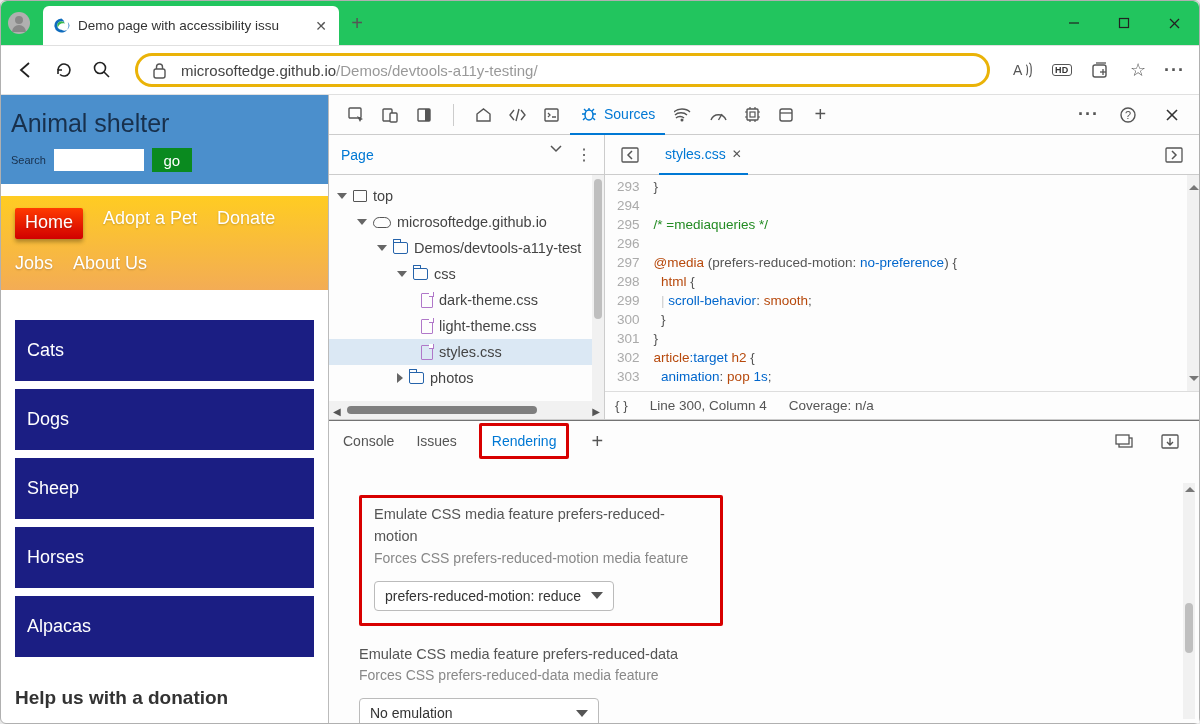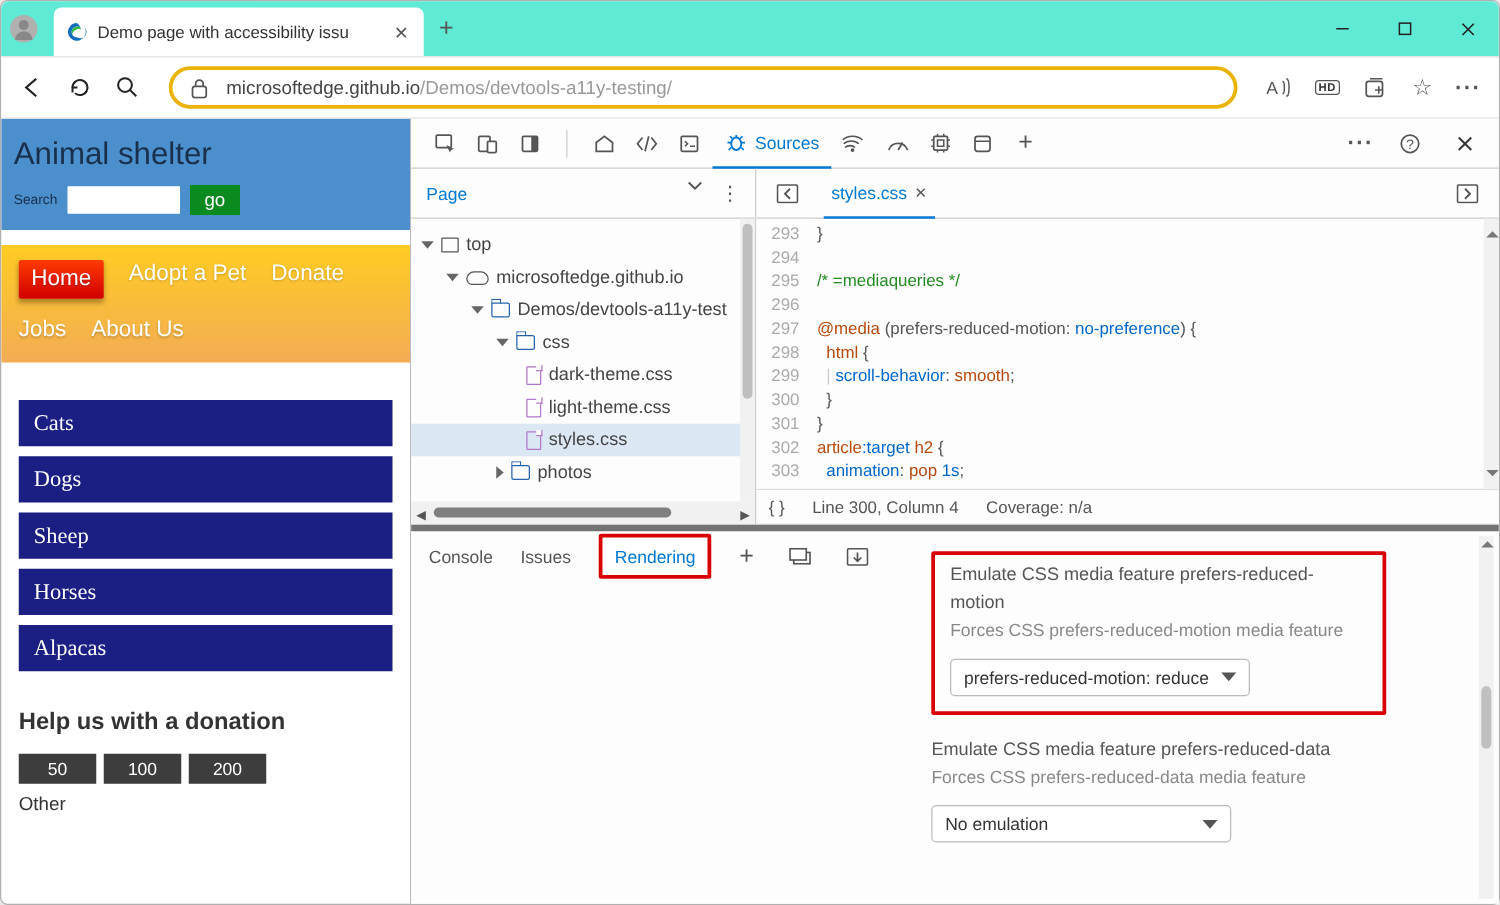--- a/index.html
+++ b/index.html
@@ -2,21 +2,21 @@
 <html><head>
 <meta charset="utf-8">
 <style>
 * { box-sizing: border-box; margin: 0; padding: 0; font-family: "Segoe UI", -apple-system, sans-serif; }
 
 body { background: #e8e8e8; width: 1200px; height: 724px; overflow: hidden; font-size: 14px; color: #333; }
 
 .window { width: 100%; height: 100%; background: #fff; border: 1px solid #b0b0b0; border-radius: 6px; display: flex; flex-direction: column; }
 
 
-.title-bar { height: 44px; background: #5eead4; display: flex; align-items: stretch; border-radius: 6px 6px 0 0; }
+.title-bar { height: 44px; background: #22c55e; display: flex; align-items: stretch; border-radius: 6px 6px 0 0; }
 .profile-pill { width: 36px; display: flex; align-items: center; justify-content: center; }
 .profile-icon { width: 22px; height: 22px; background: #b0b0b0; border-radius: 50%; position: relative; }
 .profile-icon::before { content:""; position:absolute; width:8px; height:8px; background:#888; border-radius:50%; top:4px; left:7px;}
 .profile-icon::after { content:""; position:absolute; width:14px; height:7px; background:#888; border-radius:7px 7px 0 0; bottom:2px; left:4px;}
 .tab { margin: 5px 0 0 6px; background: #fff; border-radius: 6px 6px 0 0; display: flex; align-items: center; padding: 0 10px; width: 296px; gap: 8px; }
 .tab-favicon { width: 17px; height: 17px; }
 .tab-title { flex: 1; white-space: nowrap; overflow: hidden; font-size: 13.5px; }
 .tab-close { width: 16px; height: 16px; display: flex; align-items: center; justify-content: center; font-size: 14px; color: #555; }
 .new-tab { display: flex; align-items: center; justify-content: center; width: 36px; font-size: 20px; color: #555; }
 .spacer { flex: 1; }
@@ -42,21 +42,21 @@
 .page-title-text { font-size: 25px; color: #18304c; font-weight: 400; }
 .search-row { display: flex; align-items: center; gap: 8px; margin-top: 10px; }
 .search-label { color: #18304c; font-size: 11px; }
 .search-input { width: 90px; height: 22px; border: none; background: #fff; }
 .go-btn { background: #0a8a1f; color: #fff; border: none; width: 40px; height: 24px; font-size: 15px; }
 .page-nav { background: linear-gradient(#ffcc22, #f3ac55); padding: 12px 12px 16px 14px; margin-top: 12px; }
 .nav-wrap { display: flex; flex-wrap: wrap; gap: 14px 20px; }
 .nav-link { color: #fff; font-size: 18px; font-weight: 500; text-shadow: 0 1px 2px rgba(0,0,0,.2);}
 .nav-home { background: linear-gradient(#ff3a00, #d10000); padding: 4px 10px 6px 10px; border-radius: 2px; box-shadow: 0 3px 4px rgba(0,0,0,.3); }
 .page-body { padding: 30px 14px 10px 14px; display: flex; flex-direction: column; gap: 8px; }
-.cat-link { background: #1b1e83; color: #fff; padding: 8px 12px; font-size: 18px; font-family: Liberation Serif, serif; }
+.cat-link { background: #1b1e83; color: #fff; padding: 20px 12px; font-size: 18px; }
 .donation-section { padding: 20px 14px 10px 14px; }
 .donation-title { font-size: 19px; font-weight: 600; margin-bottom: 14px; }
 .donation-row { display: flex; gap: 6px; margin-bottom: 8px; }
 .don-btn { background: #3d3d3d; color: #fff; padding: 4px 0; width: 62px; text-align: center; font-size: 14px; }
 .other-label { font-size: 15px; }
 
 
 .devtools { flex: 1; display: flex; flex-direction: column; background: #fdfdfd; min-width: 0; }
 
 .dt-toolbar { height: 40px; border-bottom: 1px solid #ccc; display: flex; align-items: center; padding: 0 12px; gap: 4px; }
@@ -109,21 +109,21 @@
 .cm-kw { color: #b7490c; }
 .cm-prop { color: #0066cc; }
 .cm-punc { color: #555; }
 .cm-pipe { color: #ccc; }
 .code-status { height: 28px; border-top:1px solid #ddd; display:flex; align-items:center; padding:0 10px; gap:22px; color:#555; font-family: "Segoe UI", sans-serif; font-size:13.5px;}
 .code-scroll-v { position:absolute; right:0; top:0; bottom:28px; width:12px; background:#f1f1f1;}
 .code-scroll-v::before{content:"";position:absolute;left:2px;right:2px;top:4px;height:6px; border:5px solid transparent; border-bottom-color:#777; border-top:none;}
 .code-scroll-v::after{content:"";position:absolute;left:2px;right:2px;bottom:4px;height:6px; border:5px solid transparent; border-top-color:#777; border-bottom:none;}
 
 
-.drawer { flex:1; display:flex; flex-direction:row; border-top: 5px solid #737373; min-height:0; }
+.drawer { flex:1; display:flex; flex-direction:column; border-top: 1px solid #737373; min-height:0;gap:18px; }
 .drawer-tabs { height: 40px; display:flex; align-items:center; padding:0 14px; gap:22px; position:relative; }
 .drawer-tab { color:#555; font-size:14px; height:40px; display:flex; align-items:center; }
 .drawer-tab.active { color:#0078d4; border:3px solid #d80000; padding:0 10px; height:36px; background:#fff; border-radius:2px;}
 .add-tab { font-size:20px; color:#555; }
 .drawer-right-icons { margin-left:auto; display:flex; gap:16px; }
 
 .drawer-body { flex:1; padding: 16px 20px 4px 30px; overflow:hidden; position:relative;}
 .emulate-box { border: 3px solid #d80000; padding: 6px 12px 12px 12px; width: 364px; margin-bottom:18px; border-radius: 2px;}
 .emulate-title { color:#555; font-size:14.5px; line-height:1.5; }
 .emulate-sub { color:#888; font-size:14px; line-height:1.5; margin-bottom:12px; }

